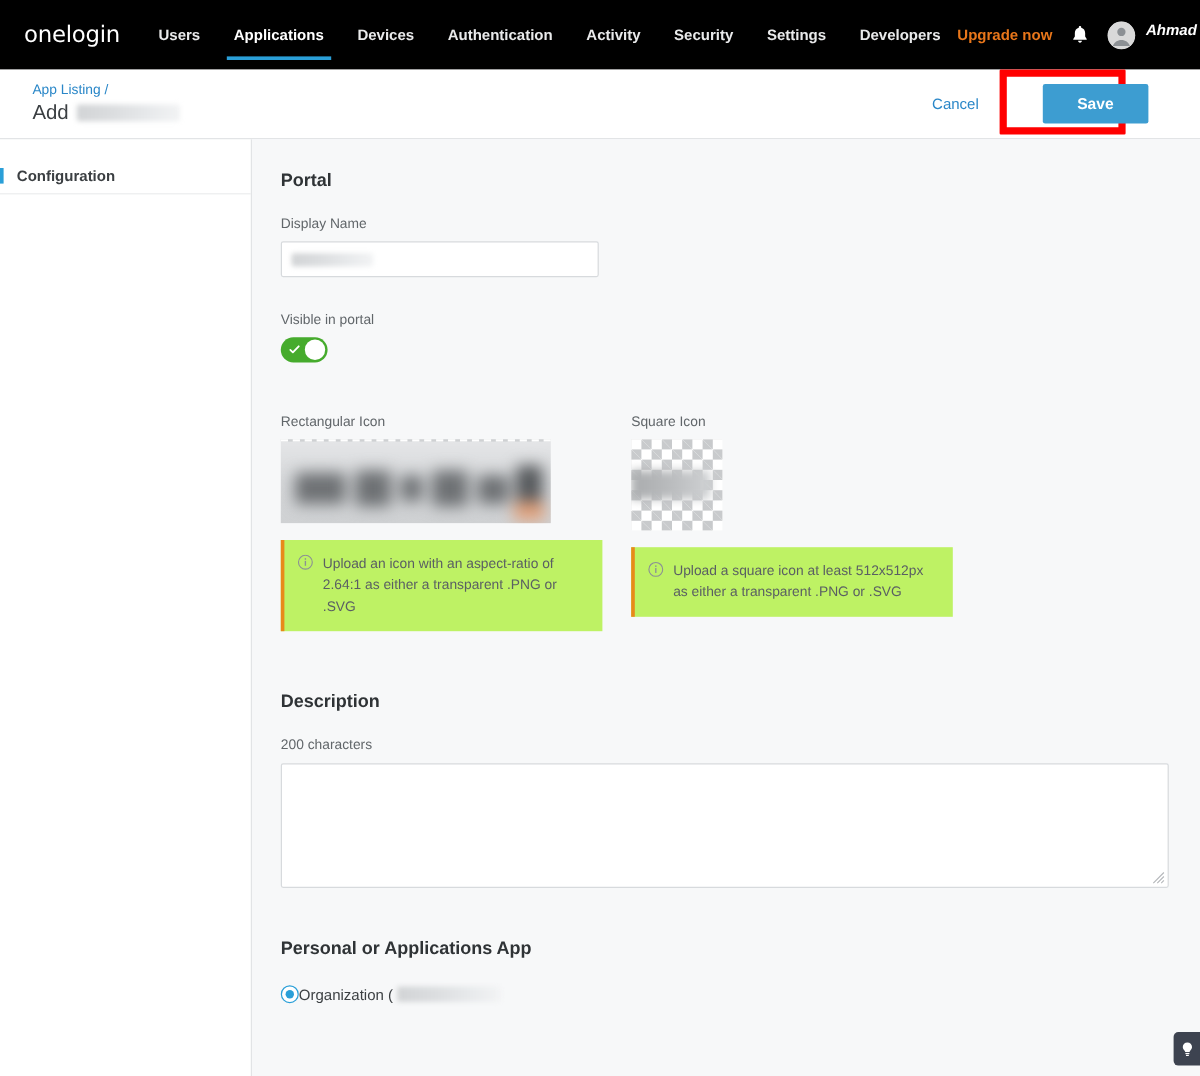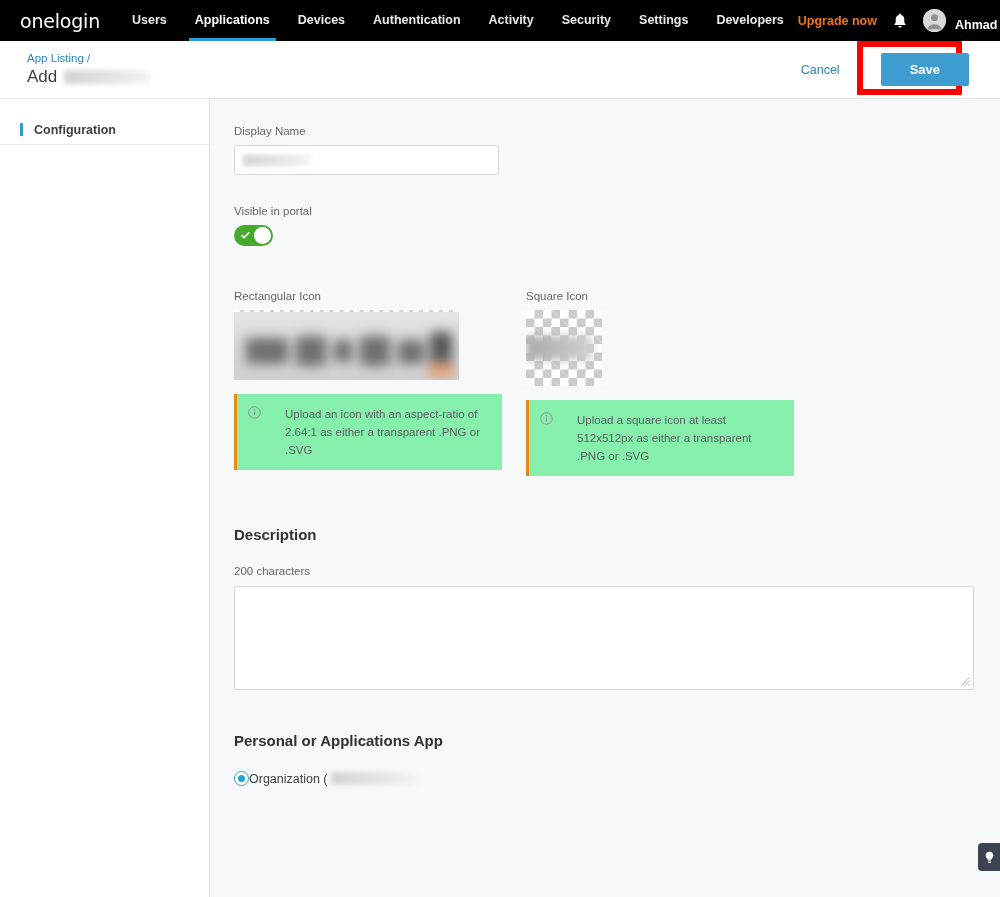--- a/index.html
+++ b/index.html
@@ -12,21 +12,21 @@
 
   body {
     font-family: "Liberation Sans", sans-serif;
     background: #f7f8f9;
     color: #3b3f42;
     -webkit-font-smoothing: antialiased;
   }
 
   
   .topnav {
-    height: 41px;
+    height: 58px;
     background: #000000;
     display: flex;
     align-items: center;
     position: relative;
   }
   .brand {
     color: #ffffff;
     font-size: 19px;
     letter-spacing: -0.2px;
     padding: 0 18px 0 20px;
@@ -61,21 +61,21 @@
     gap: 16px;
   }
   .upgrade {
     color: #e8761a;
     font-size: 12.5px;
     font-weight: 700;
     cursor: pointer;
     white-space: nowrap;
   }
   .bell { width: 14px; height: 16px; cursor: pointer; display: block; }
-  .user { display: flex; align-items: flex-end; gap: 9px; cursor: pointer; }
+  .user { display: flex; align-items: flex-start; gap: 9px; cursor: pointer; font-style: italic; }
   .avatar {
     width: 23px; height: 23px;
     border-radius: 50%;
     background: #d9d9d9;
     display: block;
     overflow: hidden;
   }
   .username { color: #ffffff; font-size: 12.5px; font-weight: 700; }
 
   
@@ -125,21 +125,21 @@
     font-size: 12.5px;
     background: none;
     border: none;
     cursor: pointer;
     padding: 6px 10px;
     font-family: inherit;
   }
   .save-wrap {
     position: relative;
     margin-left: 7px;
-    padding: 14px 24px;
+    padding: 14px 36px;
   }
   .save-highlight {
     position: absolute;
     left: 0; top: 2px;
     width: 105px; height: 54px;
     border: 6px solid #ff0000;
     background: #ffffff;
     border-radius: 1px;
   }
   .save-btn {
@@ -162,21 +162,20 @@
     width: 210px;
     background: #ffffff;
     border-right: 1px solid #e2e4e6;
     flex-shrink: 0;
     padding-top: 16px;
   }
   .side-item {
     display: flex;
     align-items: center;
     height: 30px;
-    padding-left: 20px;
     font-size: 12.5px;
     font-weight: 700;
     color: #3b3f42;
     cursor: pointer;
     position: relative;
     border-bottom: 1px solid #ebedee;
     padding-bottom: 0;
   }
   .side-item .bar {
     width: 3px; height: 13px;
@@ -279,25 +278,25 @@
   .sq-blur {
     position: absolute;
     left: 0; right: 10px;
     top: 26px; height: 24px;
     background: linear-gradient(90deg,#a9abad 0%,#b8babc 45%,#cfd1d3 100%);
     filter: blur(4px);
   }
 
   .infobox {
     margin-top: 14px;
-    background: #86efac;
+    background: #bef264;
     border-left: 3px solid #e8891a;
     padding: 11px 12px 11px 11px;
     display: flex;
-    gap: 24px;
+    gap: 8px;
     width: 100%;
   }
   .infobox .ic { flex-shrink: 0; margin-top: 1px; }
   .infobox .txt {
     font-size: 11.5px;
     color: #5a5f63;
     line-height: 18px;
   }
 
   
@@ -416,20 +415,21 @@
 
   <div class="sidebar">
     <div class="side-item">
       <span class="bar"></span>
       <span>Configuration</span>
     </div>
   </div>
 
   <div class="content">
 
+    <h2 class="section">Portal</h2>
 
     <div class="fieldlabel">Display Name</div>
     <div class="text-input">
       <span class="redact redact-input"></span>
     </div>
 
     <div style="height:30px"></div>
 
     <div class="fieldlabel">Visible in portal</div>
     <div class="toggle">

